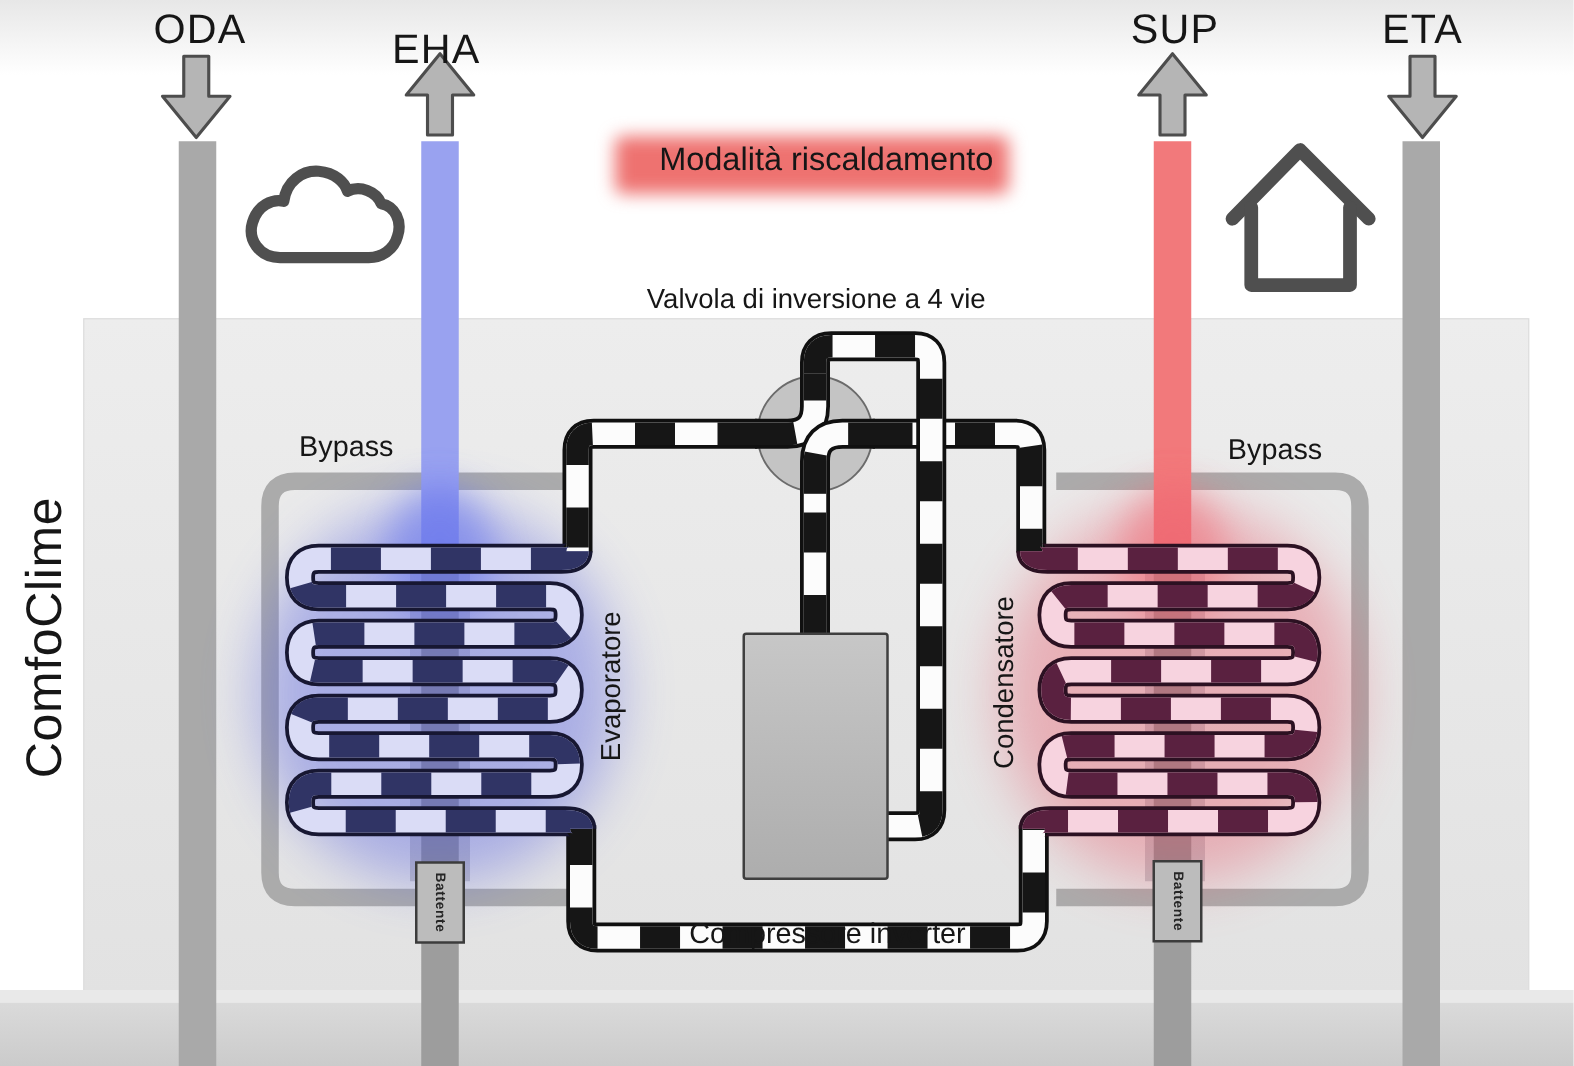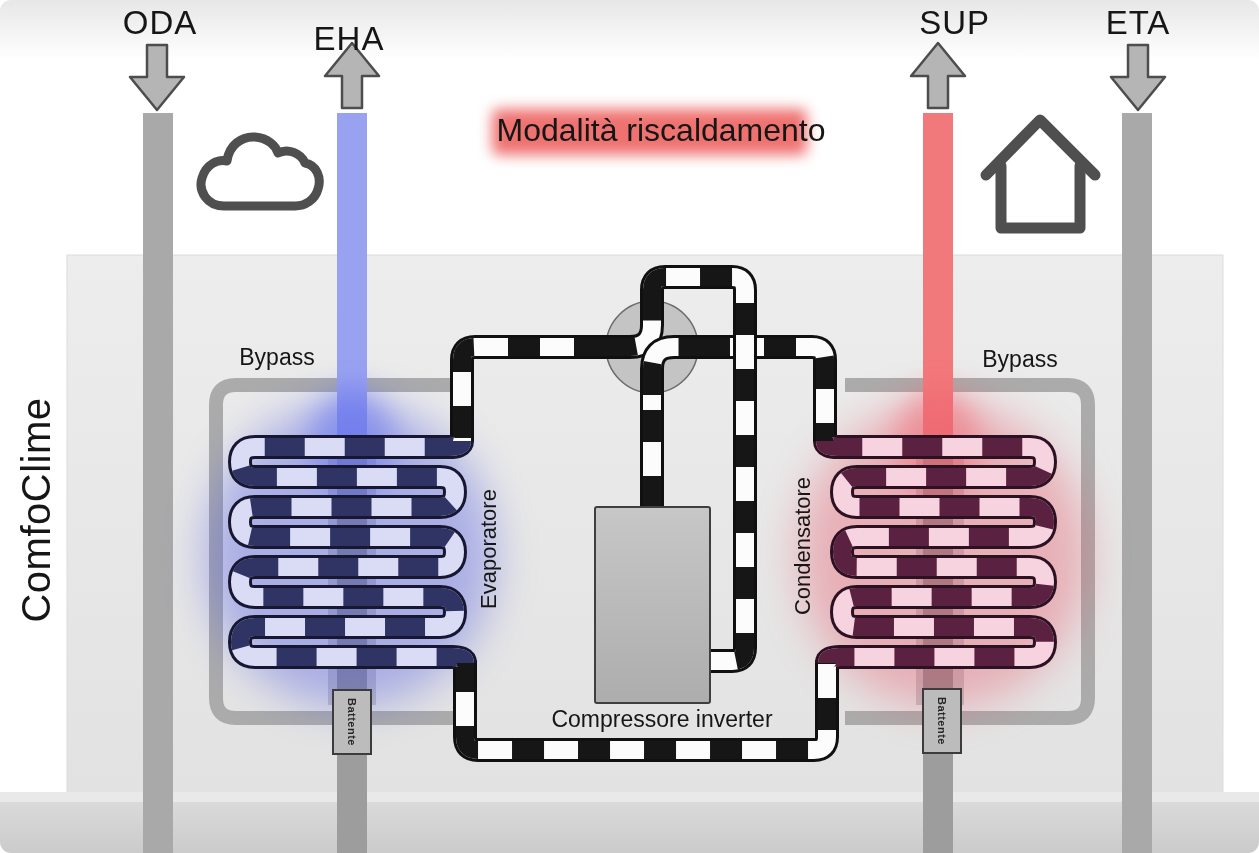--- a/index.html
+++ b/index.html
@@ -1,17 +1,17 @@
 <!DOCTYPE html>
 <html><head>
 <meta charset="utf-8">
 <style>
   html,body{margin:0;padding:0;background:#ffffff;}
   #stage{position:relative;width:1259px;height:853px;overflow:hidden;
-         font-family:"Liberation Sans", sans-serif;color:#161616;border-radius:11px;}
+         font-family:"Liberation Sans", sans-serif;color:#161616;}
   #diagram-svg{position:absolute;left:0;top:0;}
 
   
   .po{fill:none;stroke:#101010;stroke-width:24;stroke-linejoin:round;}
   .pb{fill:none;stroke:#fcfcfc;stroke-width:18;stroke-linejoin:round;}
   .pd{fill:none;stroke:#161616;stroke-width:18;stroke-linejoin:round;stroke-dasharray:32 34;}
   
   .po-e{fill:none;stroke:#171732;stroke-width:24;stroke-linejoin:round;}
   .pb-e{fill:none;stroke:#dadcf6;stroke-width:18;stroke-linejoin:round;}
   .pd-e{fill:none;stroke:#303465;stroke-width:18;stroke-linejoin:round;stroke-dasharray:40 40;}
@@ -21,21 +21,21 @@
   .pd-c{fill:none;stroke:#5a2140;stroke-width:18;stroke-linejoin:round;stroke-dasharray:40 40;}
 
   .arrow{fill:#b5b5b5;stroke:#4d4d4d;stroke-width:2.5;stroke-linejoin:round;}
   .icon-stroke{fill:none;stroke:#4f4f4f;stroke-width:9;stroke-linecap:round;stroke-linejoin:round;}
   .bypass-duct{fill:none;stroke:#ababab;stroke-width:14;stroke-linejoin:round;}
 
   
   .lbl{position:absolute;text-align:center;white-space:nowrap;}
   .stream-lbl{font-size:33px;font-weight:400;letter-spacing:1px;}
   .title{font-size:40px;font-weight:700;}
-  .subtitle{font-size:32px;font-weight:400;}
+  .subtitle{font-size:26px;font-weight:400;}
   .hl{position:absolute;left:492px;top:109px;width:315px;height:46px;
       background:#ee7270;filter:blur(7px);border-radius:6px;}
   .small-lbl{font-size:22px;font-weight:400;}
   .rot-ccw{transform:rotate(-90deg);transform-origin:center;}
   .rot-cw{transform:rotate(90deg);transform-origin:center;}
   .brand{font-size:40px;font-weight:400;letter-spacing:0.5px;}
   .damper-lbl{font-size:11px;font-weight:700;color:#262626;letter-spacing:0.5px;}
 </style>
 </head>
 <body>
@@ -155,33 +155,34 @@
 
     <path class="icon-stroke" d="M 224,206 C 207,206 198,191 202,178 C 206,164 218,159 227,161 C 229,145 242,136 255,137 C 268,138 276,146 278,153 C 288,148 301,153 305,163 C 316,165 322,177 318,189 C 315,200 305,206 295,206 L 224,206"></path>
     <g>
       <path class="icon-stroke" style="stroke-width:11" d="M 986,175 L 1040,120 L 1095,175"></path>
       <path class="icon-stroke" style="stroke-width:11" d="M 1001,166 L 1001,228 L 1080,228 L 1080,166"></path>
     </g>
   </svg>
 
   <div class="lbl stream-lbl" style="left:110px;top:4px;width:100px;">ODA</div>
   <div class="lbl stream-lbl" style="left:299px;top:20px;width:100px;">EHA</div>
-  <div class="lbl stream-lbl" style="left:890px;top:4px;width:100px;text-align:right;">SUP</div>
+  <div class="lbl stream-lbl" style="left:890px;top:4px;width:100px;">SUP</div>
   <div class="lbl stream-lbl" style="left:1088px;top:4px;width:100px;">ETA</div>
 
   <div class="hl"></div>
   <div class="lbl subtitle" style="left:461px;top:112px;width:400px;">Modalità riscaldamento</div>
 
+  <div class="lbl small-lbl" style="left:503px;top:226px;width:300px;">Valvola di inversione a 4 vie</div>
 
   <div class="lbl small-lbl" style="left:217px;top:344px;width:120px;font-size:23px;">Bypass</div>
   <div class="lbl small-lbl" style="left:960px;top:346px;width:120px;font-size:23px;">Bypass</div>
 
   <div class="lbl brand rot-ccw" style="left:-94px;top:487px;width:260px;height:46px;line-height:46px;">ComfoClime</div>
 
   <div class="lbl small-lbl rot-ccw" style="left:409px;top:536px;width:160px;height:26px;line-height:26px;">Evaporatore</div>
   <div class="lbl small-lbl rot-ccw" style="left:723px;top:533px;width:160px;height:26px;line-height:26px;">Condensatore</div>
 
-  <div class="lbl" style="left:512px;top:706px;width:300px;font-size:23px;">Compressore inverter</div>
+  <div class="lbl" style="left:512px;top:733px;width:300px;font-size:23px;">Compressore inverter</div>
 
   <div class="lbl damper-lbl rot-cw" style="left:321px;top:715px;width:62px;height:14px;line-height:14px;">Battente</div>
   <div class="lbl damper-lbl rot-cw" style="left:911px;top:714px;width:62px;height:14px;line-height:14px;">Battente</div>
 
 </div>
 
 </body></html>

